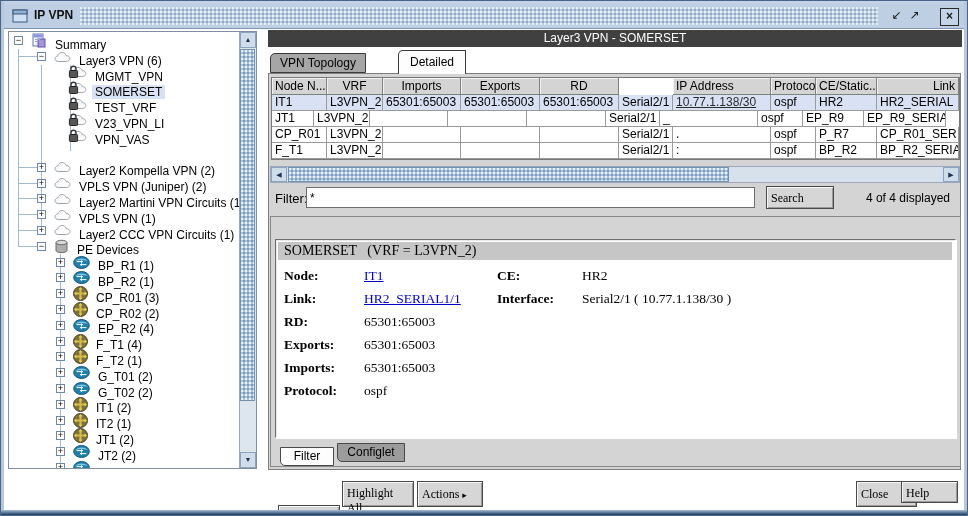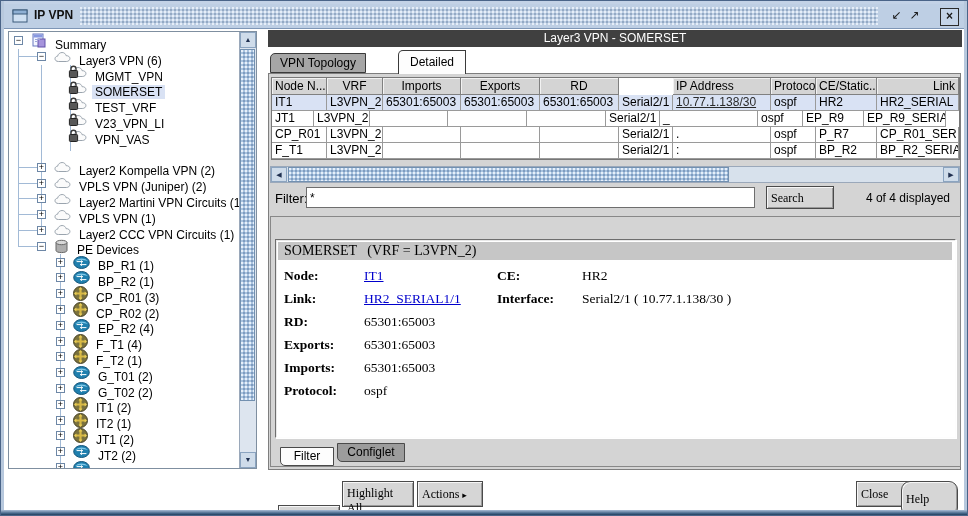--- a/index.html
+++ b/index.html
@@ -75,21 +75,21 @@
   .prvalue{flex:1;white-space:pre;}
   .plink{color:#0000cc;text-decoration:underline;}
   .btab{position:absolute;box-sizing:border-box;border:1px solid #4a4a4a;border-radius:0 0 0 5px;font-size:12px;text-align:center;}
   .btab.active{left:280px;top:447px;width:54px;height:19px;background:#fdfdfd;line-height:17px;z-index:13;}
   .btab.inactive{left:337px;top:443px;width:68px;height:19px;background:#9c9c9c;line-height:17px;z-index:12;}
   
   .b-highlight{left:278px;top:505px;width:62px;height:40px;}
   .b-highlightall{left:342px;top:481px;width:72px;height:26px;}
   .b-actions{left:417px;top:481px;width:66px;height:26px;}
   .b-close{left:832px;top:481px;width:61px;height:26px;margin-left:24px;}
-  .b-help{left:901px;top:481px;width:57px;height:36px;border-radius:9px;}
+  .b-help{left:901px;top:481px;width:57px;height:22px;}
   .arrow-sub{font-size:9px;}
 </style>
 </head>
 <body>
 
 <div class="win">
   <div class="frame-top"></div>
   <div class="frame-side" style="left:0;"></div>
   <div class="frame-side" style="right:0;"></div>
   <div class="frame-bottom"></div>

